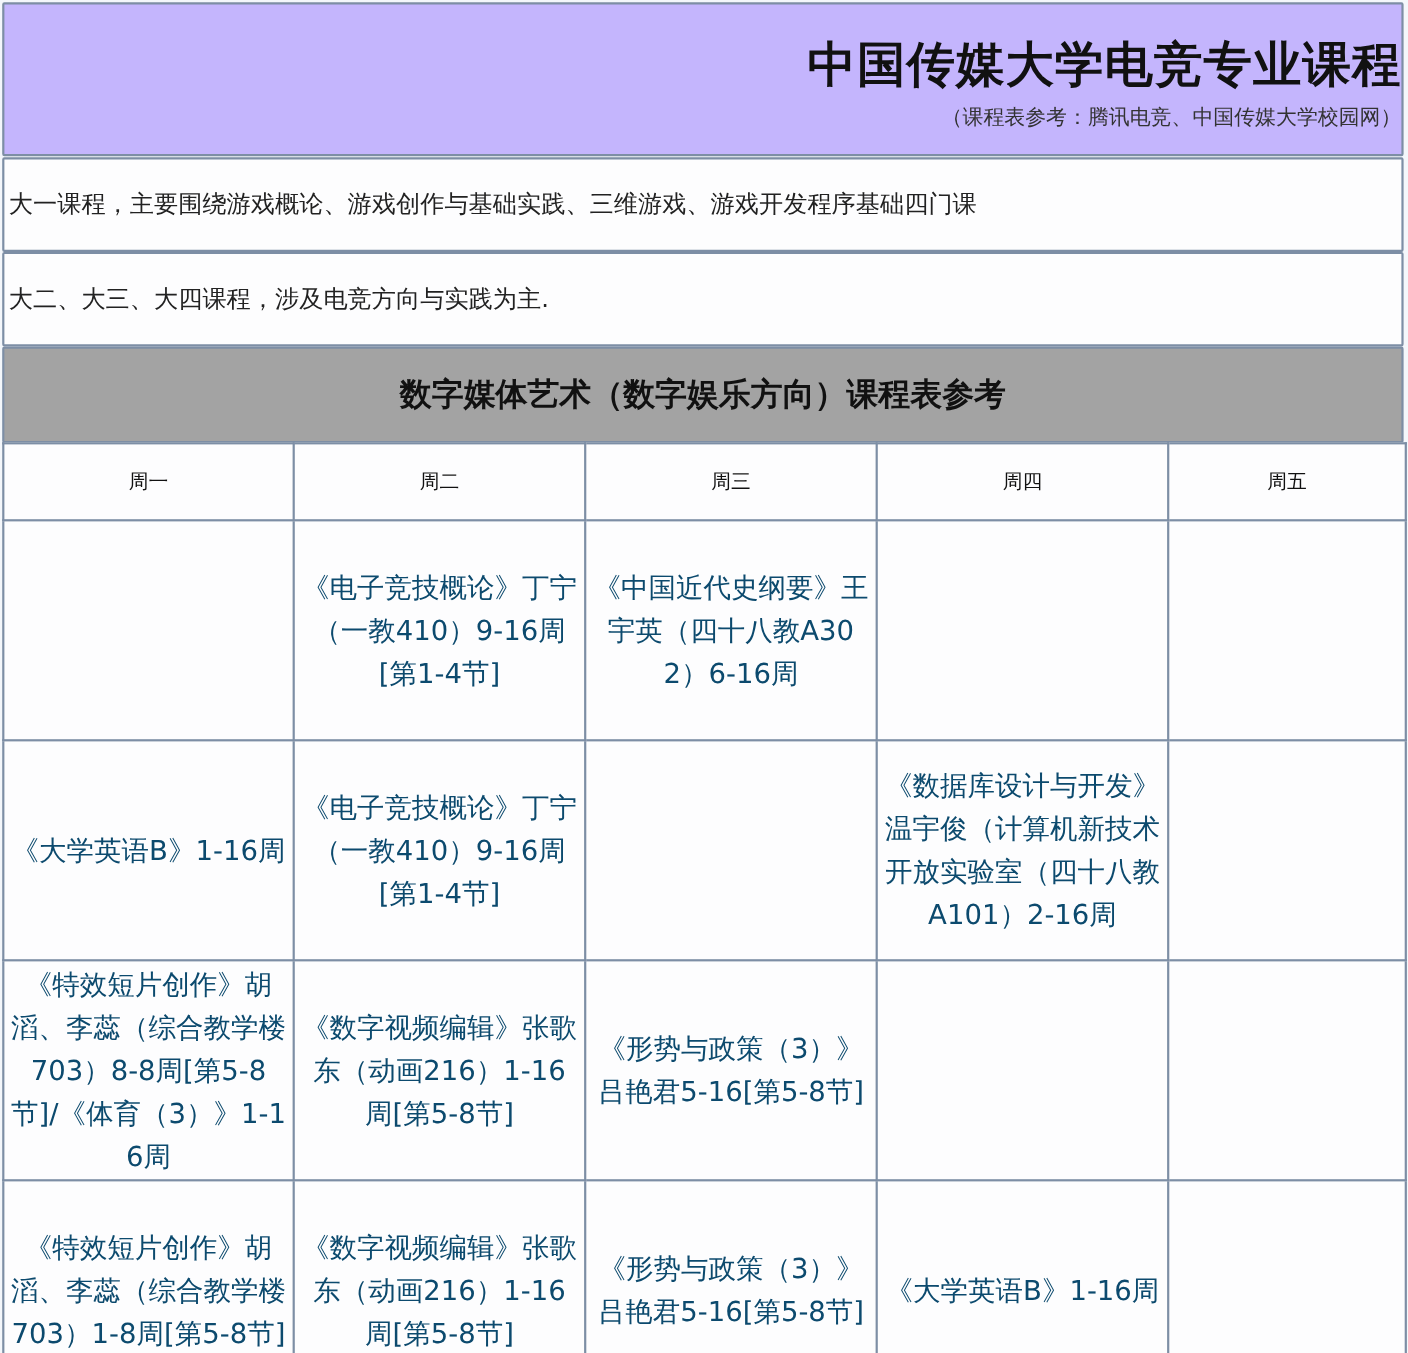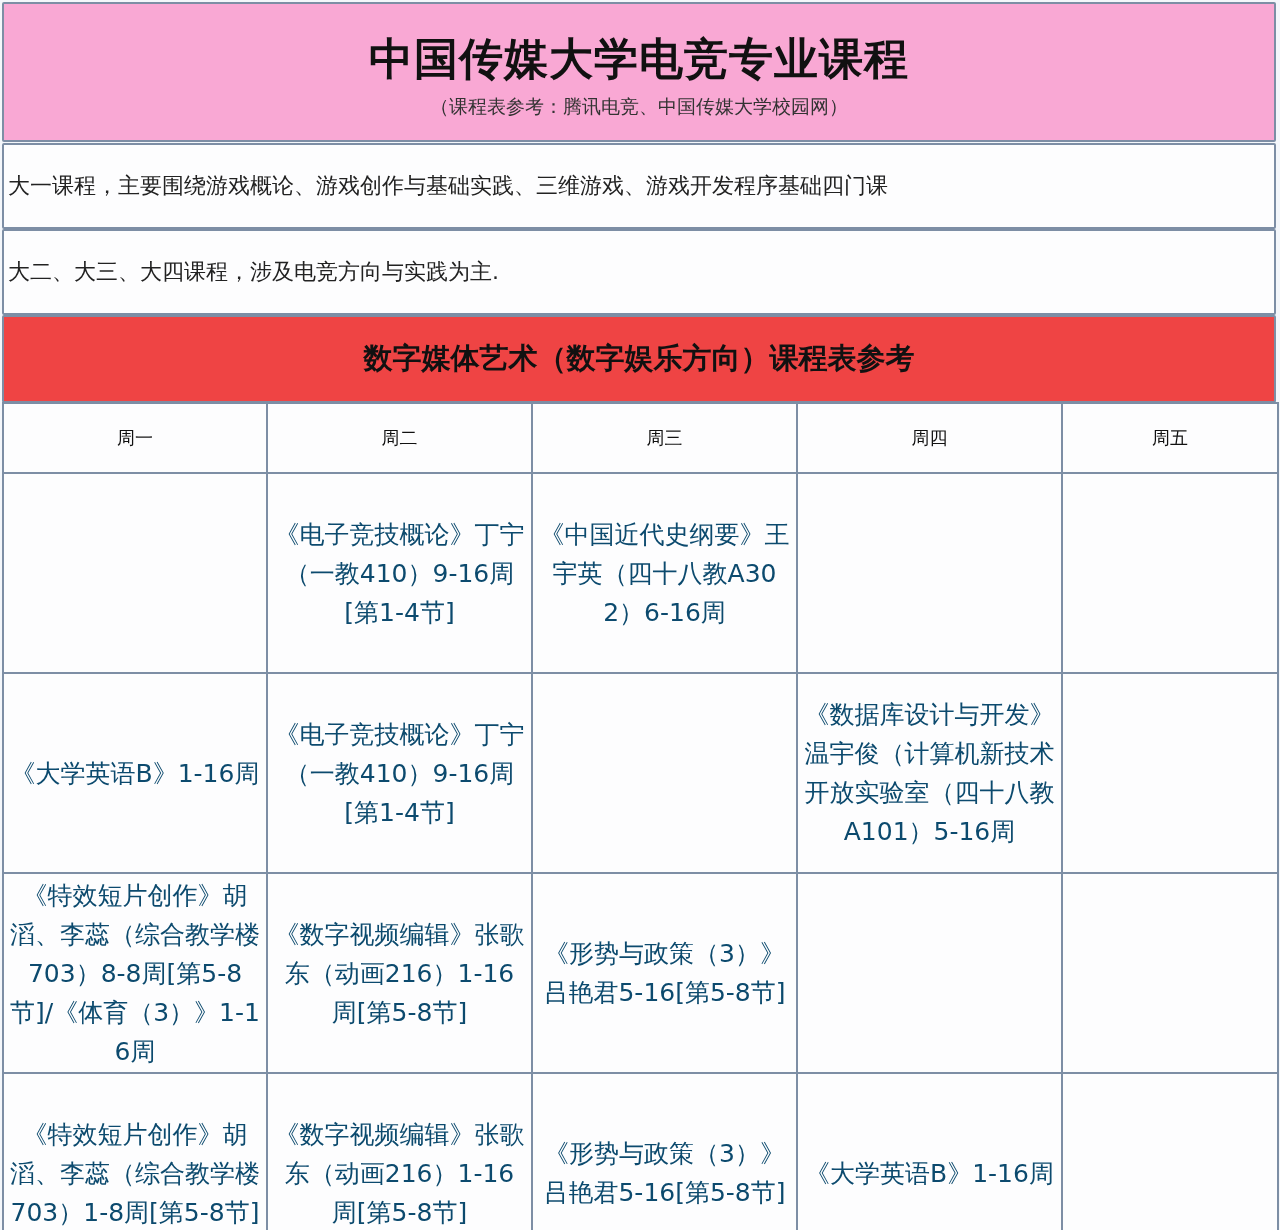--- a/index.html
+++ b/index.html
@@ -26,22 +26,22 @@
       position: absolute;
       left: 2px;
       width: 1274px;
       box-sizing: border-box;
       border: 2px solid #7d8ea5;
       border-radius: 2px;
     }
     .header {
       top: 2px;
       height: 140px;
-      background: #f9a8d4;
-      text-align: center;
+      background: #c4b5fd;
+      text-align: right;
     }
     .header .title {
       position: absolute;
       left: 0; right: 0; top: 26px;
       font-size: 44px;
       font-weight: bold;
       color: #111;
       letter-spacing: 1px;
     }
     .header .source {
@@ -61,21 +61,21 @@
       align-items: center;
       font-size: 22px;
       color: #222;
       text-align: center;
     }
     .row1 { top: 143px; }
     .row2 { top: 229px; }
     .subtitle {
       top: 315px;
       height: 88px;
-      background: #ef4444;
+      background: #a3a3a3;
       display: flex;
       align-items: center;
       justify-content: center;
       font-size: 29px;
       font-weight: bold;
       color: #111;
     }
     table.sched {
       position: absolute;
       left: 2px;
@@ -153,21 +153,21 @@
         <td></td>
         <td>《电子竞技概论》丁宁（一教410）9-16周[第1-4节]</td>
         <td>《中国近代史纲要》王宇英（四十八教A302）6-16周</td>
         <td></td>
         <td></td>
       </tr>
       <tr>
         <td>《大学英语B》1-16周</td>
         <td>《电子竞技概论》丁宁（一教410）9-16周[第1-4节]</td>
         <td></td>
-        <td>《数据库设计与开发》温宇俊（计算机新技术开放实验室（四十八教A101）5-16周</td>
+        <td>《数据库设计与开发》温宇俊（计算机新技术开放实验室（四十八教A101）2-16周</td>
         <td></td>
       </tr>
       <tr>
         <td>《特效短片创作》胡滔、李蕊（综合教学楼703）8-8周[第5-8节]/《体育（3）》1-16周</td>
         <td>《数字视频编辑》张歌东（动画216）1-16周[第5-8节]</td>
         <td>《形势与政策（3）》吕艳君5-16[第5-8节]</td>
         <td></td>
         <td></td>
       </tr>
       <tr>

